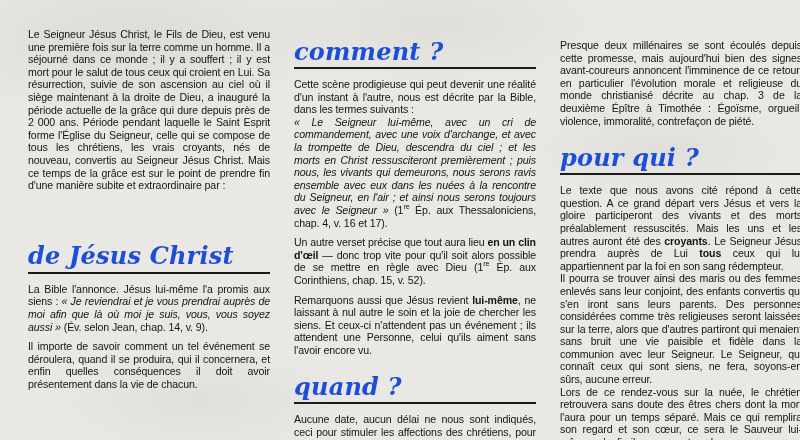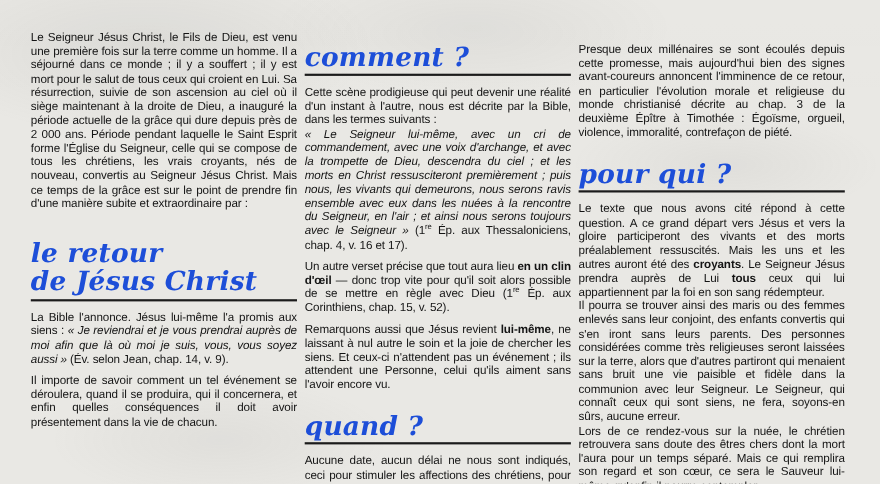--- a/index.html
+++ b/index.html
@@ -22,21 +22,21 @@
       linear-gradient(180deg, rgba(255,255,255,.35), rgba(255,255,255,0) 18%);
     mix-blend-mode:multiply;
     z-index:0;
   }
   .page{
     position:relative;z-index:1;
     width:800px;height:440px;
     box-sizing:border-box;
     padding:28px 36px 10px 28px;
     display:flex;
-    gap:7px;
+    gap:24px;
   }
   .col{
     width:242px;
     flex:0 0 242px;
     position:relative;
   }
   p{
     margin:0 0 7px 0;
     font-size:10.6px;
     line-height:12.6px;
@@ -76,21 +76,21 @@
 
 <div class="page">
 
   <div class="col">
 
     <p>Le Seigneur Jésus Christ, le Fils de Dieu, est venu une première fois sur la terre comme un homme. Il a séjourné dans ce monde ; il y a souffert ; il y est mort pour le salut de tous ceux qui croient en Lui. Sa résurrection, suivie de son ascension au ciel où il siège maintenant à la droite de Dieu, a inauguré la période actuelle de la grâce qui dure depuis près de 2 000 ans. Période pendant laquelle le Saint Esprit forme l'Église du Seigneur, celle qui se compose de tous les chrétiens, les vrais croyants, nés de nouveau, convertis au Seigneur Jésus Christ. Mais ce temps de la grâce est sur le point de prendre fin d'une manière subite et extraordinaire par :</p>
 
     <div class="spacer-lg"></div>
 
     <div class="heading two-line">
-      <span>le retour</span><br>
+      <br>
       <span>de Jésus Christ</span>
     </div>
     <hr class="rule">
 
     <p><span>La Bible l'annonce. Jésus lui-même l'a promis aux siens : </span><i>« Je reviendrai et je vous prendrai auprès de moi afin que là où moi je suis, vous, vous soyez aussi »</i><span> (Év. selon Jean, chap. 14, v. 9).</span></p>
 
     <p>Il importe de savoir comment un tel événement se déroulera, quand il se produira, qui il concernera, et enfin quelles conséquences il doit avoir présentement dans la vie de chacun.</p>
   </div>
 
   <div class="col">

